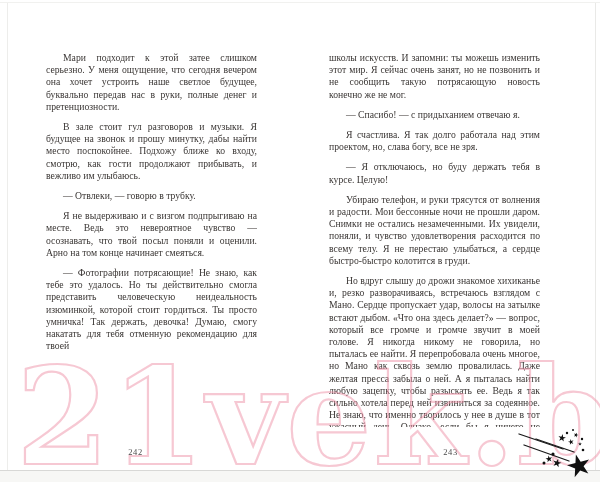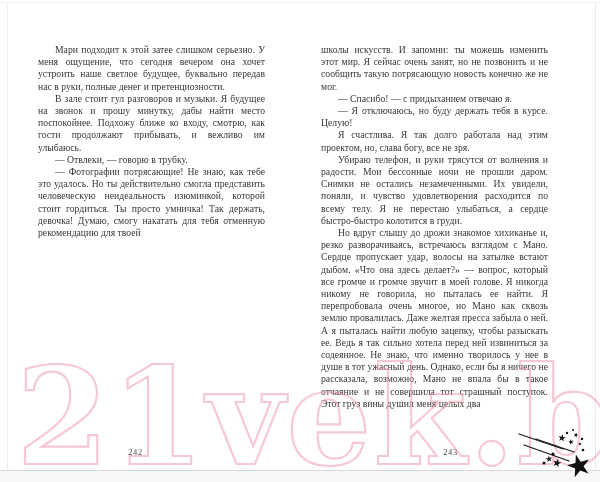--- a/index.html
+++ b/index.html
@@ -16,21 +16,21 @@
     position:absolute;left:0;top:470px;width:600px;height:12px;
     background:#f7f7f5;border-top:1px solid #d8d8d6;box-sizing:border-box;
   }
   .text-col{
     position:absolute;top:44px;width:227px;height:383px;overflow:hidden;
     font-size:9.7px;line-height:12.2px;color:#3a3634;
     text-align:justify;
   }
   .col-left{left:38px;}
   .col-right{left:321px;}
-  .text-col p{margin:0;text-indent:17px;}
+  .text-col p{margin:8px;text-indent:17px;}
   .text-col p.noindent{text-indent:0;}
   .pageno{
     position:absolute;top:447px;width:227px;text-align:center;
     font-size:8.5px;color:#4b4b4b;letter-spacing:0.6px;
   }
   .pageno-left{left:22px;}
   .pageno-right{left:337px;}
   .watermark-layer{
     position:absolute;left:0;top:0;width:600px;height:482px;
     pointer-events:none;
@@ -45,29 +45,30 @@
 
 <div class="edge edge-top"></div>
 <div class="edge edge-left"></div>
 <div class="edge edge-right"></div>
 <div class="bottom-strip"></div>
 
 <div class="text-col col-left">
   <p>Мари подходит к этой затее слишком серьезно. У меня ощущение, что сегодня вечером она хочет устроить наше светлое будущее, буквально передав нас в руки, полные денег и претенциозности.</p>
   <p>В зале стоит гул разговоров и музыки. Я будущее на звонок и прошу минутку, дабы найти место поспокойнее. Подхожу ближе ко входу, смотрю, как гости продолжают прибывать, и вежливо им улыбаюсь.</p>
   <p>— Отвлеки, — говорю в трубку.</p>
+  <p>Я не выдерживаю и с визгом подпрыгиваю на месте. Ведь это невероятное чувство — осознавать, что твой посыл поняли и оценили. Арно на том конце начинает смеяться.</p>
   <p>— Фотографии потрясающие! Не знаю, как тебе это удалось. Но ты действительно смогла представить человеческую неидеальность изюминкой, которой стоит гордиться. Ты просто умничка! Так держать, девочка! Думаю, смогу накатать для тебя отменную рекомендацию для твоей</p>
 </div>
 <div class="pageno pageno-left">242</div>
 
 <div class="text-col col-right">
   <p class="noindent">школы искусств. И запомни: ты можешь изменить этот мир. Я сейчас очень занят, но не позвонить и не сообщить такую потрясающую новость конечно же не мог.</p>
   <p>— Спасибо! — с придыханием отвечаю я.</p>
+  <p>Я счастлива. Я так долго работала над этим проектом, но, слава богу, все не зря.</p>
   <p>— Я отключаюсь, но буду держать тебя в курсе. Целую!</p>
-  <p>Я счастлива. Я так долго работала над этим проектом, но, слава богу, все не зря.</p>
   <p>Убираю телефон, и руки трясутся от волнения и радости. Мои бессонные ночи не прошли даром. Снимки не остались незамеченными. Их увидели, поняли, и чувство удовлетворения расходится по всему телу. Я не перестаю улыбаться, а сердце быстро-быстро колотится в груди.</p>
   <p>Но вдруг слышу до дрожи знакомое хихиканье и, резко разворачиваясь, встречаюсь взглядом с Мано. Сердце пропускает удар, волосы на затылке встают дыбом. «Что она здесь делает?» — вопрос, который все громче и громче звучит в моей голове. Я никогда никому не говорила, но пыталась ее найти. Я перепробовала очень многое, но Мано как сквозь землю провалилась. Даже желтая пресса забыла о ней. А я пыталась найти любую зацепку, чтобы разыскать ее. Ведь я так сильно хотела перед ней извиниться за содеянное. Не знаю, что именно творилось у нее в душе в тот ужасный день. Однако, если бы я ничего не рассказала, возможно, Мано не впала бы в такое отчаяние и не совершила тот страшный поступок. Этот груз вины душил меня целых два</p>
 </div>
 <div class="pageno pageno-right">243</div>
 
 <svg class="watermark-layer" xmlns="http://www.w3.org/2000/svg">
   <text x="16" y="464" font-family="DejaVu Serif, serif" font-weight="bold" font-size="134" letter-spacing="2" fill="none" stroke-width="2.2" opacity="0.5" stroke="#ef93a8">21vek.by</text>
 </svg>
 
 <svg class="star-deco" viewBox="0 0 118 66" xmlns="http://www.w3.org/2000/svg">

